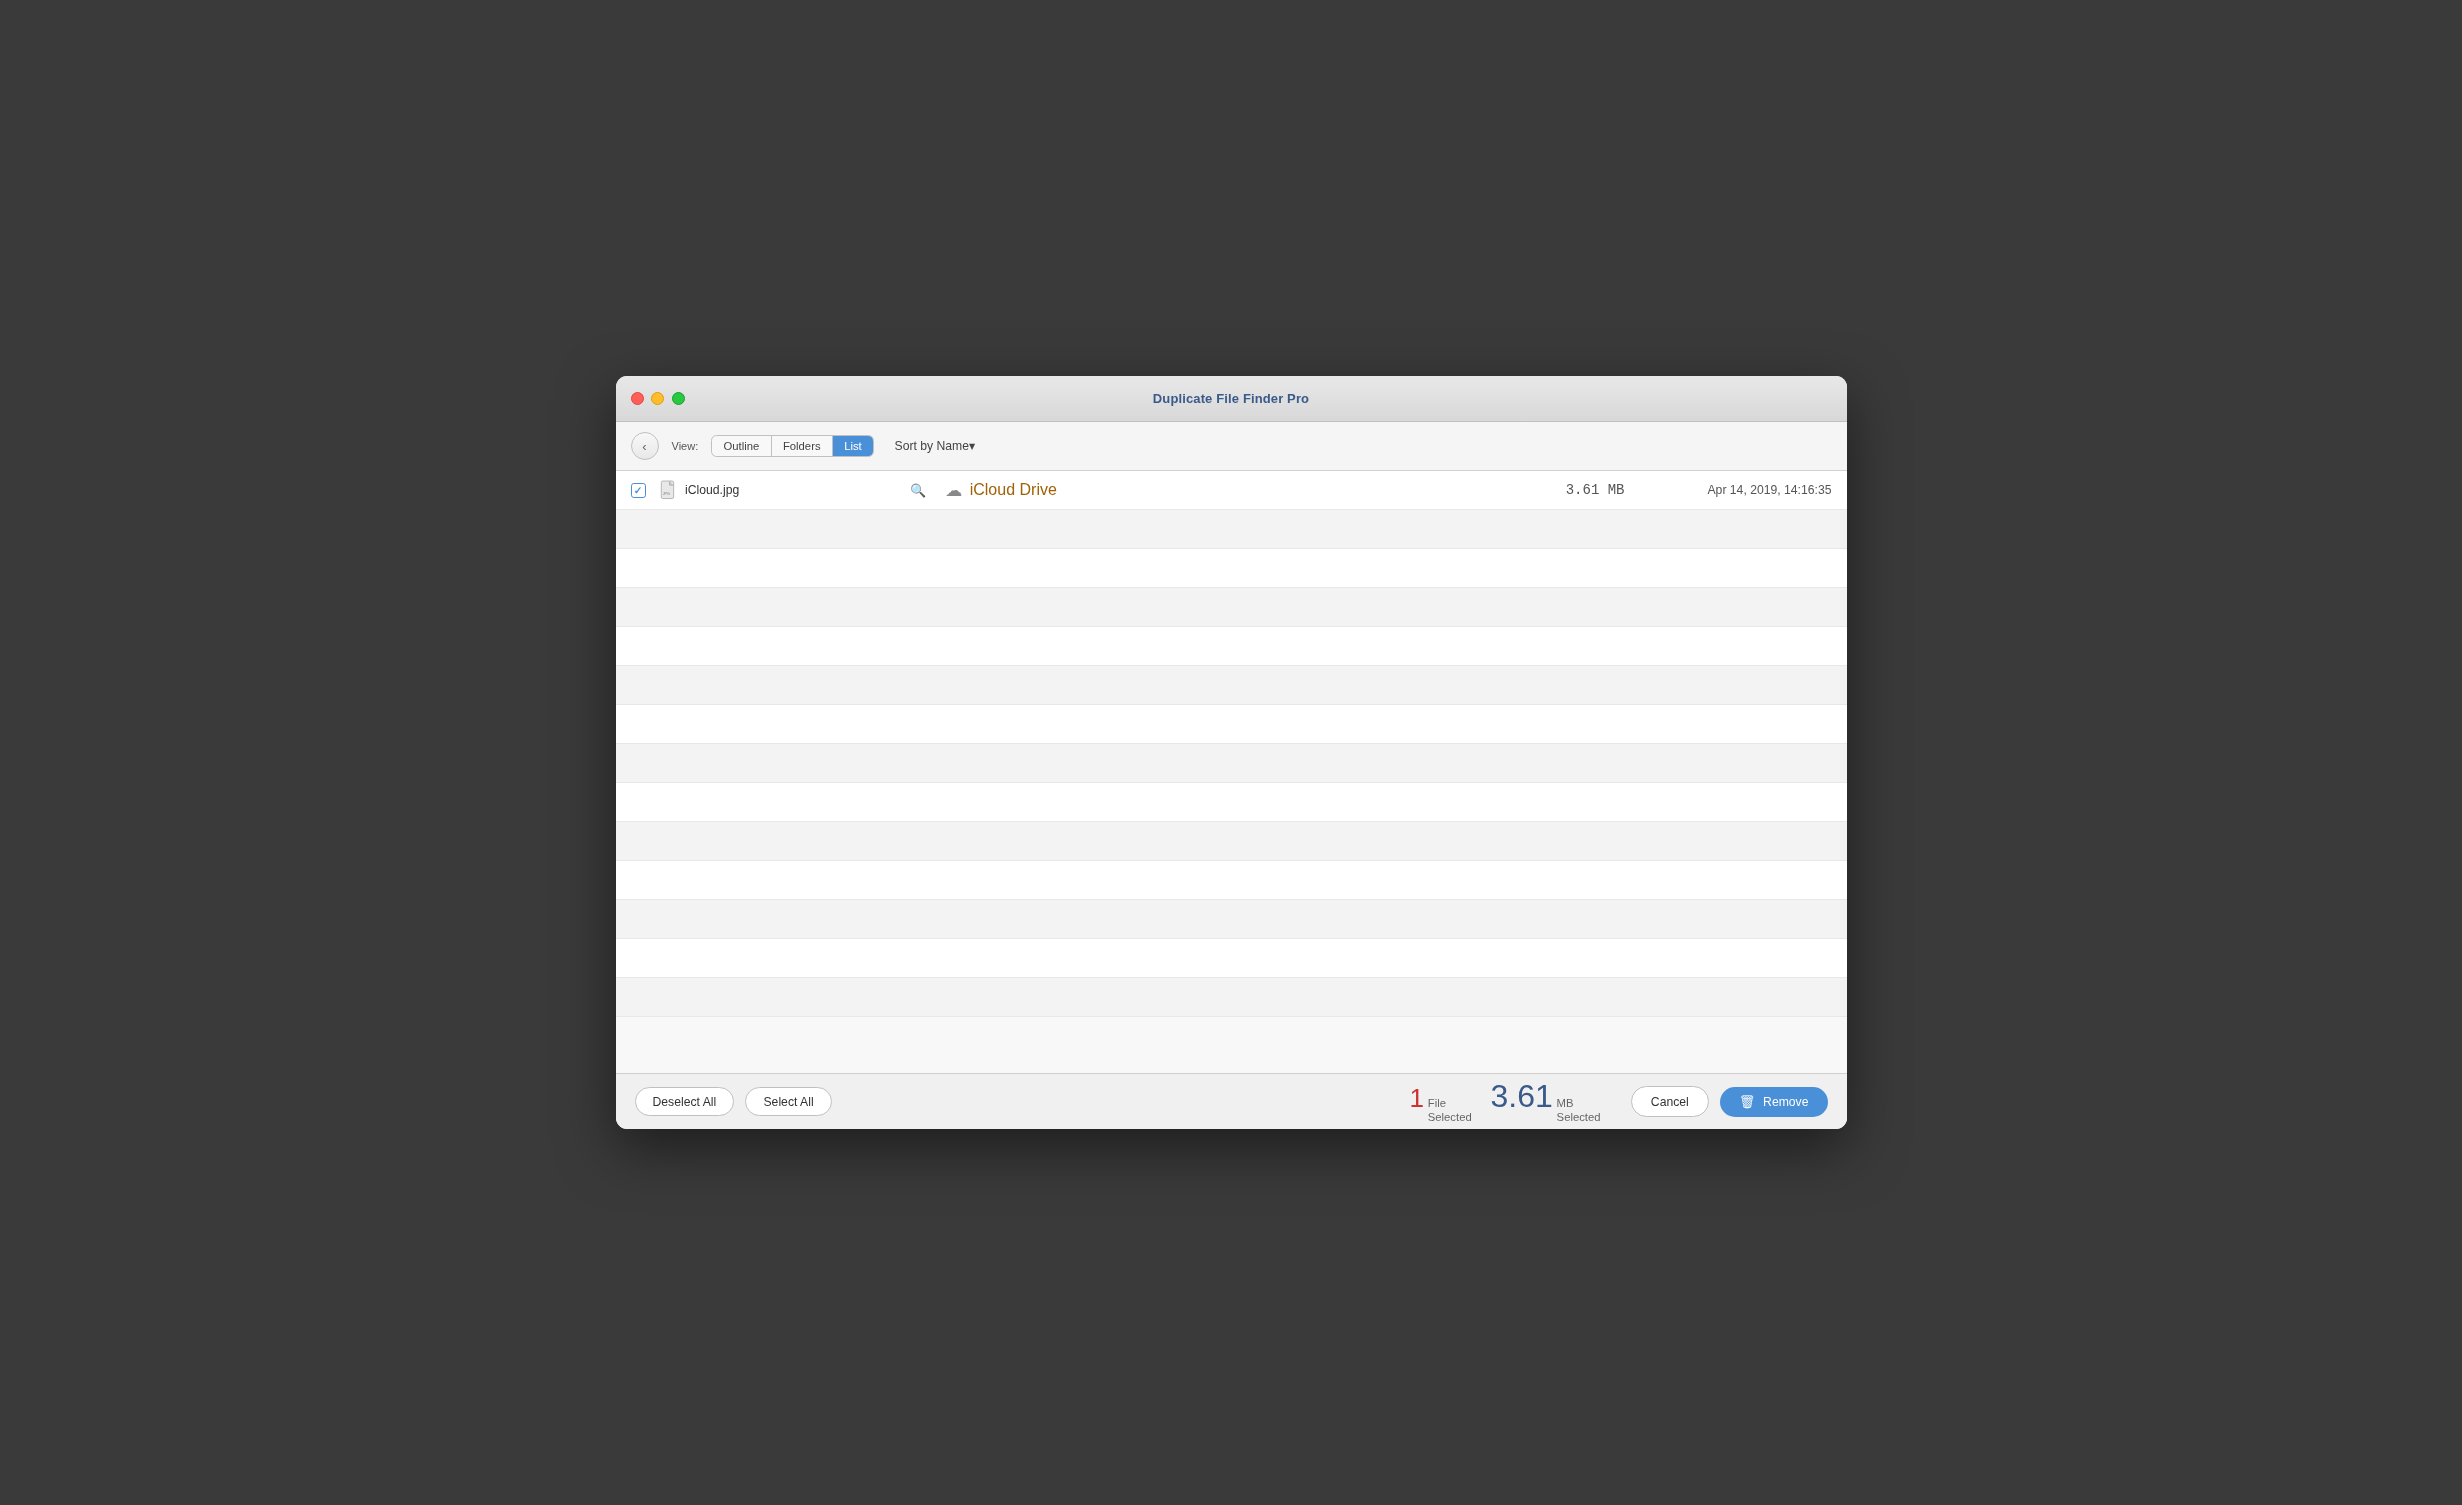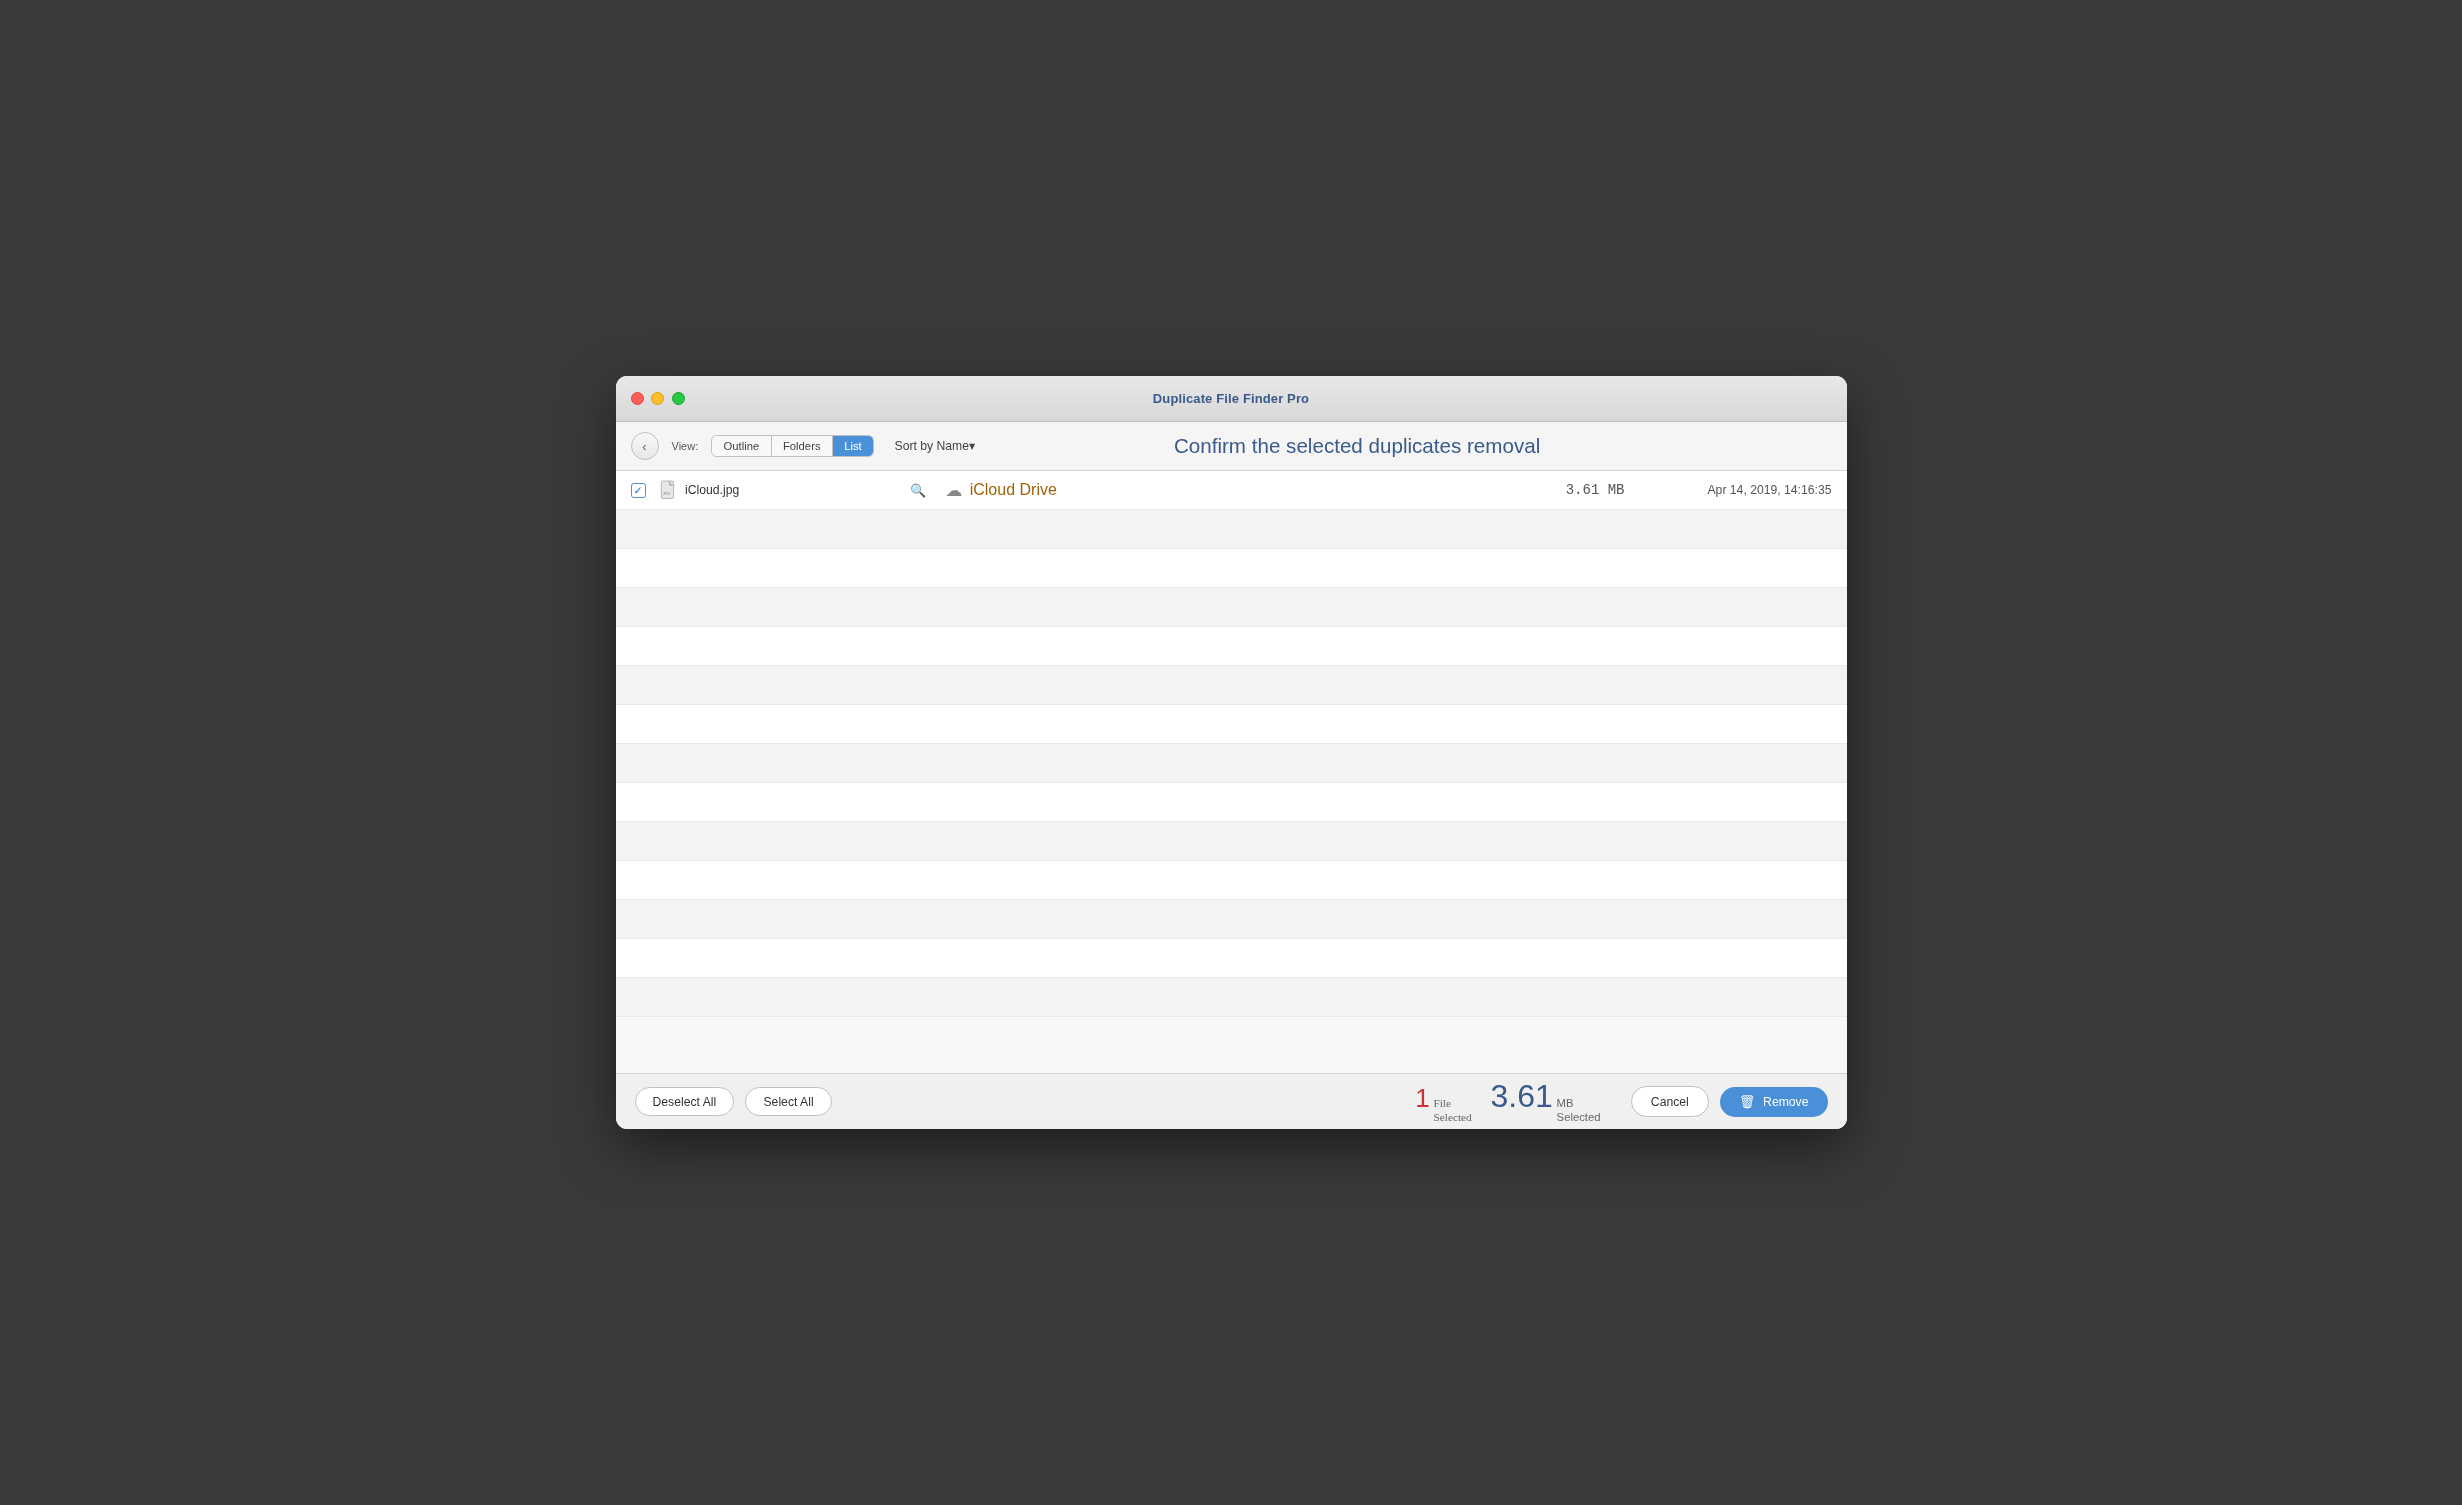--- a/index.html
+++ b/index.html
@@ -308,21 +308,20 @@
     .stat-number {
       font-size: 26px;
       font-weight: 300;
       color: #cc3333;
     }
 
     .stat-label {
       font-size: 11.3px;
       color: #666;
       line-height: 1.2;
-      font-family: Liberation Serif, serif;
     }
 
     .stat-mb-number {
       font-size: 32px;
       font-weight: 300;
       color: #3a5a8a;
       margin-left: 15px;
     }
 
     .stat-mb-label {
@@ -379,21 +378,20 @@
     <span class="view-label">View:</span>
     <div class="view-buttons">
       <button class="view-btn">Outline</button>
       <button class="view-btn">Folders</button>
       <button class="view-btn active">List</button>
     </div>
     <div class="sort-button">
       <span>Sort by Name</span>
       <span>▾</span>
     </div>
-    <span class="toolbar-title">Confirm the selected duplicates removal</span>
   </div>
 
   <div class="content">
 
     <div class="file-row has-content">
       <div class="checkbox-area">
         <div class="checkbox checked"></div>
       </div>
       <div class="file-icon">
         <svg viewBox="0 0 16 20" xmlns="http://www.w3.org/2000/svg">

